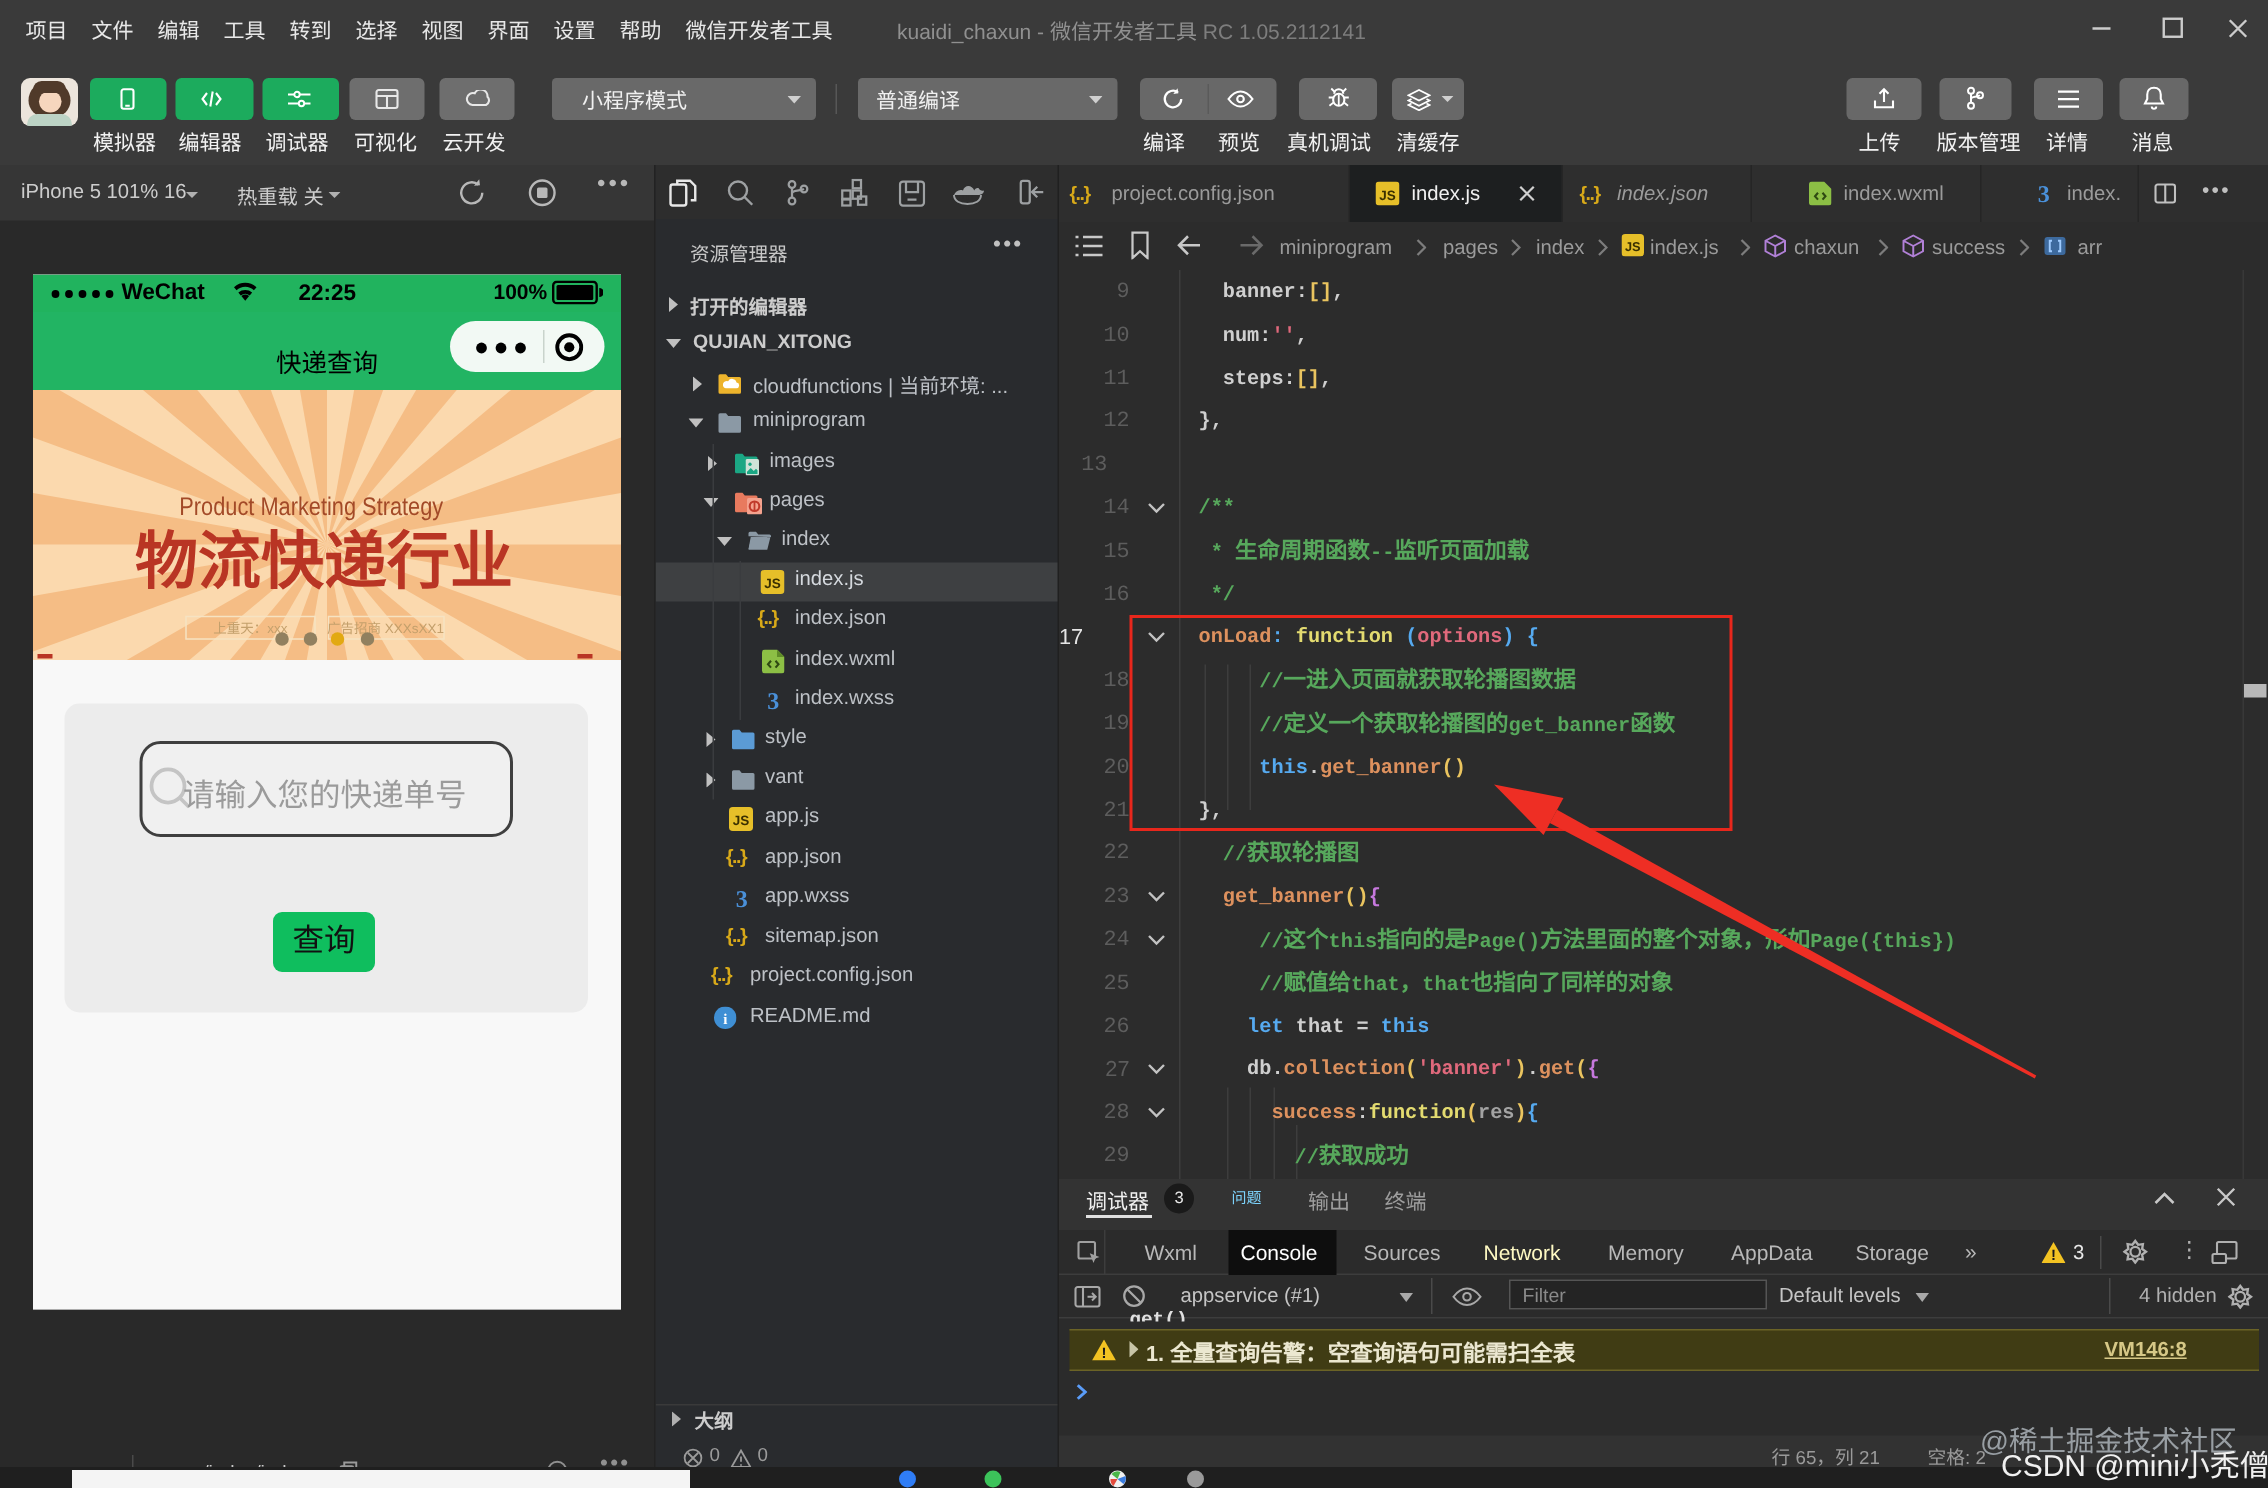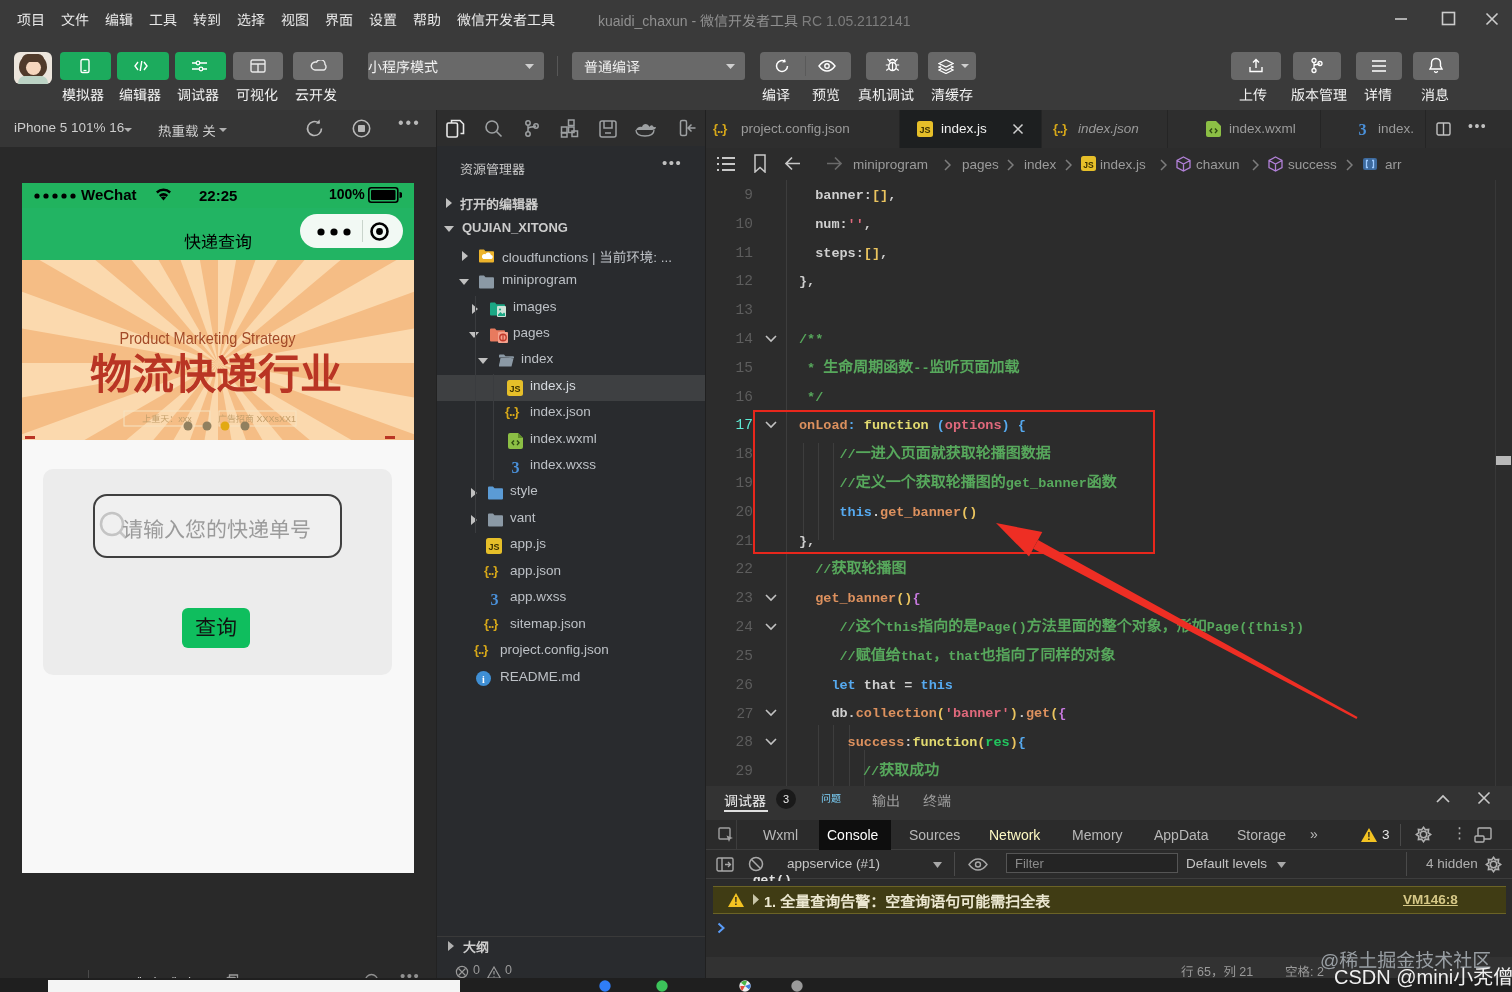--- a/index.html
+++ b/index.html
@@ -68,21 +68,21 @@
  <svg class="ab" style="left:310px;top:22px" width="18" height="12" viewBox="0 0 18 12">
         <path d="M5 10a4 4 0 1 1 1.5-7.8A4.5 4.5 0 0 1 15 4.5 3.4 3.4 0 0 1 14 10z" fill="none" stroke="#e8e8e8" stroke-width="1.4"></path>
       </svg>
  <div class="ab" style="left:62px;top:46px;width:280px;height:20px;font-size:14px;color:#f2f2f2">
         <span class="ab" style="left:0px">模拟器</span>
         <span class="ab" style="left:57px">编辑器</span>
         <span class="ab" style="left:115px">调试器</span>
         <span class="ab" style="left:174px">可视化</span>
         <span class="ab" style="left:233px">云开发</span>
       </div>
- <div class="ab flex" style="left:368px;top:14px;width:176px;height:28px;border-radius:3px;background:#696969;font-size:14px;color:#f0f0f0;padding-left:0">小程序模式<svg class="ab" style="right:10px;top:11px" width="9" height="7" viewBox="0 0 9 7">
+ <div class="ab flex" style="left:368px;top:14px;width:176px;height:28px;border-radius:3px;background:#696969;font-size:14px;color:#f0f0f0;padding-left:20px">小程序模式<svg class="ab" style="right:10px;top:11px" width="9" height="7" viewBox="0 0 9 7">
           <path d="M0 1l4.5 5L9 1z" fill="#d0d0d0"></path>
         </svg></div>
  <div class="ab" style="left:557px;top:18px;width:1px;height:20px;background:#575757"></div>
       <div class="ab flex" style="left:572px;top:14px;width:173px;height:28px;border-radius:3px;background:#696969;font-size:14px;color:#f0f0f0;padding-left:12px">普通编译<svg class="ab" style="right:10px;top:11px" width="9" height="7" viewBox="0 0 9 7">
           <path d="M0 1l4.5 5L9 1z" fill="#d0d0d0"></path>
         </svg></div>
  <div class="ab" style="left:760px;top:14px;width:91px;height:28px;border-radius:4px;background:#686868"></div>
  <div class="ab" style="left:805px;top:18px;width:1px;height:20px;background:#5a5a5a"></div>
  <svg class="ab" style="left:774px;top:20px" width="16" height="16" viewBox="0 0 16 16">
         <path d="M13.5 8a5.5 5.5 0 1 1-2.2-4.4" fill="none" stroke="#fff" stroke-width="1.5"></path>
@@ -535,28 +535,28 @@
 <div class="ab" style="left:143px;top:615px;width:1px;height:61px;background:#3d3d3d"></div>
 <div class="ab" style="left:158px;top:640px;width:1px;height:36px;background:#3d3d3d"></div>
 <div class="ab" style="left:0;top:77.0px;width:47px;text-align:right;font-family:'Liberation Mono',monospace;font-size:14.5px;color:#5d5d5d">9</div>
 <div class="cl ab" style="left:93px;top:76.0px">&nbsp;&nbsp;<span style="color:#cfcfcf">banner:</span><span style="color:#eac45f">[]</span><span style="color:#cfcfcf">,</span></div>
 <div class="ab" style="left:0;top:105.80000000000001px;width:47px;text-align:right;font-family:'Liberation Mono',monospace;font-size:14.5px;color:#5d5d5d">10</div>
 <div class="cl ab" style="left:93px;top:104.80000000000001px">&nbsp;&nbsp;<span style="color:#cfcfcf">num:</span><span style="color:#e0697c">''</span><span style="color:#cfcfcf">,</span></div>
 <div class="ab" style="left:0;top:134.6px;width:47px;text-align:right;font-family:'Liberation Mono',monospace;font-size:14.5px;color:#5d5d5d">11</div>
 <div class="cl ab" style="left:93px;top:133.6px">&nbsp;&nbsp;<span style="color:#cfcfcf">steps:</span><span style="color:#eac45f">[]</span><span style="color:#cfcfcf">,</span></div>
 <div class="ab" style="left:0;top:163.39999999999998px;width:47px;text-align:right;font-family:'Liberation Mono',monospace;font-size:14.5px;color:#5d5d5d">12</div>
 <div class="cl ab" style="left:93px;top:162.39999999999998px"><span style="color:#cfcfcf">},</span></div>
-<div class="ab" style="left:0;top:192.2px;width:47px;text-align:right;font-family:'Liberation Mono',monospace;font-size:14.5px;color:#5d5d5d">13</div>
+<div class="ab" style="left:0;top:192.2px;width:47px;text-align:center;font-family:'Liberation Mono',monospace;font-size:14.5px;color:#5d5d5d">13</div>
 <div class="ab" style="left:0;top:221.0px;width:47px;text-align:right;font-family:'Liberation Mono',monospace;font-size:14.5px;color:#5d5d5d">14</div>
 <div class="cl ab" style="left:93px;top:220.0px"><span style="color:#57a85c">/**</span></div>
 <div class="ab" style="left:0;top:249.8px;width:47px;text-align:right;font-family:'Liberation Mono',monospace;font-size:14.5px;color:#5d5d5d">15</div>
 <div class="cl ab" style="left:93px;top:248.8px">&nbsp;<span style="color:#57a85c">*&nbsp;<span class="cjk">生命周期函数</span>--<span class="cjk">监听页面加载</span></span></div>
 <div class="ab" style="left:0;top:278.6px;width:47px;text-align:right;font-family:'Liberation Mono',monospace;font-size:14.5px;color:#5d5d5d">16</div>
 <div class="cl ab" style="left:93px;top:277.6px">&nbsp;<span style="color:#57a85c">*/</span></div>
-<div class="ab" style="left:0;top:307.4px;width:47px;text-align:right;font-family:Liberation Mono, monospace;font-size:14.5px;color:#5eead4">17</div>
+<div class="ab" style="left:0;top:307.4px;width:47px;text-align:left;font-family:Liberation Sans, sans-serif;font-size:14.5px;color:#e5e5e5">17</div>
 <div class="cl ab" style="left:93px;top:306.4px"><span style="color:#dd915e">onLoad</span><span style="color:#56aaf0">:</span>&nbsp;<span style="color:#e3db70">function</span>&nbsp;<span style="color:#56aaf0">(</span><span style="color:#e0697c">options</span><span style="color:#56aaf0">)</span>&nbsp;<span style="color:#56aaf0">{</span></div>
 <div class="ab" style="left:0;top:336.2px;width:47px;text-align:right;font-family:'Liberation Mono',monospace;font-size:14.5px;color:#5d5d5d">18</div>
 <div class="cl ab" style="left:93px;top:335.2px">&nbsp;&nbsp;&nbsp;&nbsp;&nbsp;<span style="color:#57a85c">//<span class="cjk">一进入页面就获取轮播图数据</span></span></div>
 <div class="ab" style="left:0;top:365.0px;width:47px;text-align:right;font-family:'Liberation Mono',monospace;font-size:14.5px;color:#5d5d5d">19</div>
 <div class="cl ab" style="left:93px;top:364.0px">&nbsp;&nbsp;&nbsp;&nbsp;&nbsp;<span style="color:#57a85c">//<span class="cjk">定义一个获取轮播图的</span>get_banner<span class="cjk">函数</span></span></div>
 <div class="ab" style="left:0;top:393.8px;width:47px;text-align:right;font-family:'Liberation Mono',monospace;font-size:14.5px;color:#5d5d5d">20</div>
 <div class="cl ab" style="left:93px;top:392.8px">&nbsp;&nbsp;&nbsp;&nbsp;&nbsp;<span style="color:#56aaf0">this</span><span style="color:#cfcfcf">.</span><span style="color:#dd915e">get_banner</span><span style="color:#eac45f">()</span></div>
 <div class="ab" style="left:0;top:422.6px;width:47px;text-align:right;font-family:'Liberation Mono',monospace;font-size:14.5px;color:#5d5d5d">21</div>
 <div class="cl ab" style="left:93px;top:421.6px"><span style="color:#cfcfcf">},</span></div>
 <div class="ab" style="left:0;top:451.4000000000001px;width:47px;text-align:right;font-family:'Liberation Mono',monospace;font-size:14.5px;color:#5d5d5d">22</div>
@@ -565,21 +565,21 @@
 <div class="cl ab" style="left:93px;top:479.20000000000005px">&nbsp;&nbsp;<span style="color:#dd915e">get_banner</span><span style="color:#eac45f">()</span><span style="color:#c678dd">{</span></div>
 <div class="ab" style="left:0;top:509.0px;width:47px;text-align:right;font-family:'Liberation Mono',monospace;font-size:14.5px;color:#5d5d5d">24</div>
 <div class="cl ab" style="left:93px;top:508.0px">&nbsp;&nbsp;&nbsp;&nbsp;&nbsp;<span style="color:#57a85c">//<span class="cjk">这个</span>this<span class="cjk">指向的是</span>Page()<span class="cjk">方法里面的整个对象，形如</span>Page({this})</span></div>
 <div class="ab" style="left:0;top:537.8px;width:47px;text-align:right;font-family:'Liberation Mono',monospace;font-size:14.5px;color:#5d5d5d">25</div>
 <div class="cl ab" style="left:93px;top:536.8px">&nbsp;&nbsp;&nbsp;&nbsp;&nbsp;<span style="color:#57a85c">//<span class="cjk">赋值给</span>that<span class="cjk">，</span>that<span class="cjk">也指向了同样的对象</span></span></div>
 <div class="ab" style="left:0;top:566.6px;width:47px;text-align:right;font-family:'Liberation Mono',monospace;font-size:14.5px;color:#5d5d5d">26</div>
 <div class="cl ab" style="left:93px;top:565.6px">&nbsp;&nbsp;&nbsp;&nbsp;<span style="color:#56aaf0">let</span>&nbsp;<span style="color:#cfcfcf">that</span>&nbsp;<span style="color:#cfcfcf">=</span>&nbsp;<span style="color:#56aaf0">this</span></div>
 <div class="ab" style="left:0;top:595.4px;width:47px;text-align:right;font-family:Liberation Sans, sans-serif;font-size:14.5px;color:#5d5d5d">27</div>
 <div class="cl ab" style="left:93px;top:594.4px">&nbsp;&nbsp;&nbsp;&nbsp;<span style="color:#cfcfcf">db.</span><span style="color:#dd915e">collection</span><span style="color:#eac45f">(</span><span style="color:#e0697c">'banner'</span><span style="color:#eac45f">)</span><span style="color:#cfcfcf">.</span><span style="color:#dd915e">get</span><span style="color:#eac45f">(</span><span style="color:#c678dd">{</span></div>
 <div class="ab" style="left:0;top:624.2px;width:47px;text-align:right;font-family:'Liberation Mono',monospace;font-size:14.5px;color:#5d5d5d">28</div>
-<div class="cl ab" style="left:93px;top:623.2px">&nbsp;&nbsp;&nbsp;&nbsp;&nbsp;&nbsp;<span style="color:#dd915e">success</span><span style="color:#cfcfcf">:</span><span style="color:#e3db70">function</span><span style="color:#eac45f">(</span><span style="color:#22c55e">res</span><span style="color:#eac45f">)</span><span style="color:#56aaf0">{</span></div>
+<div class="cl ab" style="left:93px;top:623.2px">&nbsp;&nbsp;&nbsp;&nbsp;&nbsp;&nbsp;<span style="color:#dd915e">success</span><span style="color:#cfcfcf">:</span><span style="color:#e3db70">function</span><span style="color:#eac45f">(</span><span style="color:#a3a3a3">res</span><span style="color:#eac45f">)</span><span style="color:#56aaf0">{</span></div>
 <div class="ab" style="left:0;top:653.0px;width:47px;text-align:right;font-family:'Liberation Mono',monospace;font-size:14.5px;color:#5d5d5d">29</div>
 <div class="cl ab" style="left:76px;top:652.0px">&nbsp;&nbsp;&nbsp;&nbsp;&nbsp;&nbsp;&nbsp;&nbsp;&nbsp;&nbsp;<span style="color:#57a85c">//<span class="cjk">获取成功</span></span></div>
 <svg class="ab" style="left:59px;top:225.0px" width="12" height="8" viewBox="0 0 12 8">
         <path d="M1 1l5 5 5-5" fill="none" stroke="#c2c2c2" stroke-width="1.6"></path>
       </svg>
 <svg class="ab" style="left:59px;top:311.4px" width="12" height="8" viewBox="0 0 12 8">
         <path d="M1 1l5 5 5-5" fill="none" stroke="#c2c2c2" stroke-width="1.6"></path>
       </svg>
 <svg class="ab" style="left:59px;top:484.20000000000005px" width="12" height="8" viewBox="0 0 12 8">
         <path d="M1 1l5 5 5-5" fill="none" stroke="#c2c2c2" stroke-width="1.6"></path>

